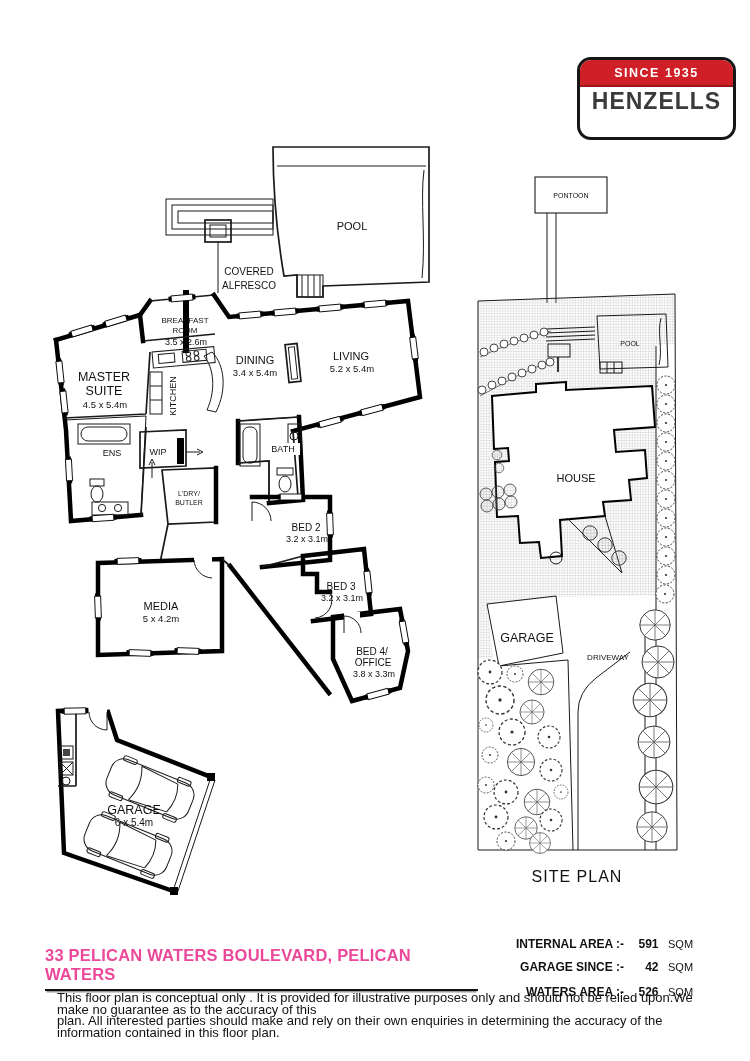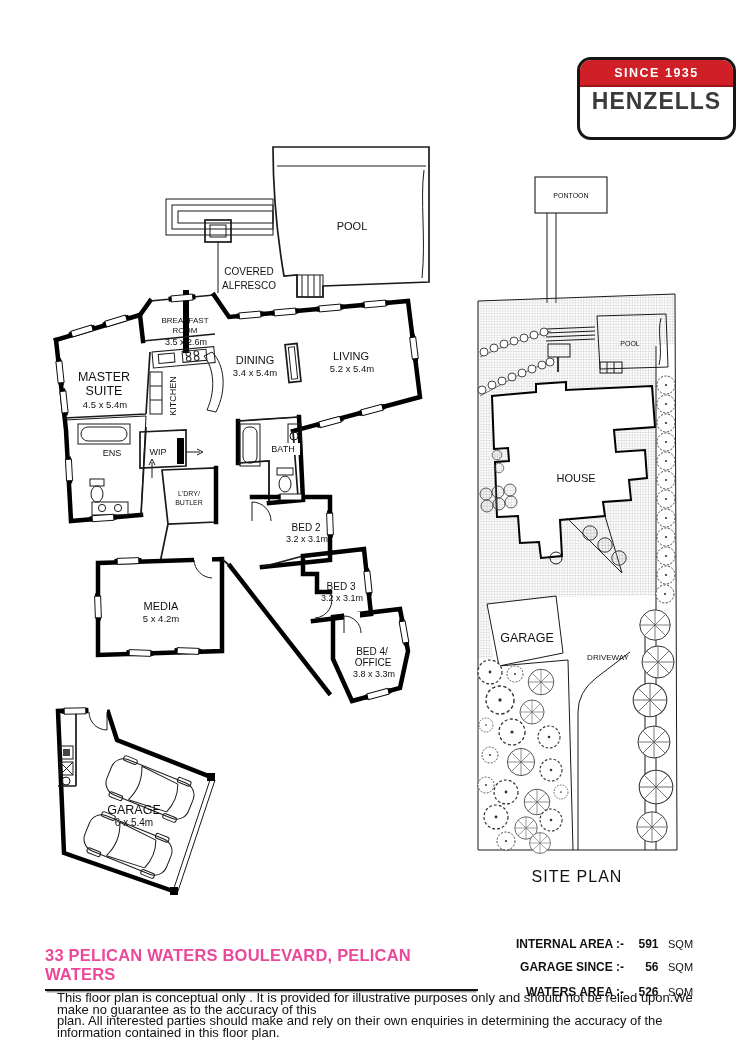--- a/index.html
+++ b/index.html
@@ -405,21 +405,21 @@
   <div class="address">33 PELICAN WATERS BOULEVARD, PELICAN WATERS</div>
 
   <div class="areas">
     <div class="area-row">
       <span class="a-lbl">INTERNAL AREA :-</span>
       <span class="a-val">591</span>
       <span class="a-unit">SQM</span>
     </div>
     <div class="area-row">
       <span class="a-lbl">GARAGE SINCE :-</span>
-      <span class="a-val">56</span>
+      <span class="a-val">42</span>
       <span class="a-unit">SQM</span>
     </div>
     <div class="area-row total">
       <span class="a-lbl">WATERS AREA :-</span>
       <span class="a-val">526</span>
       <span class="a-unit">SQM</span>
     </div>
   </div>
 
   <div class="disclaimer">

